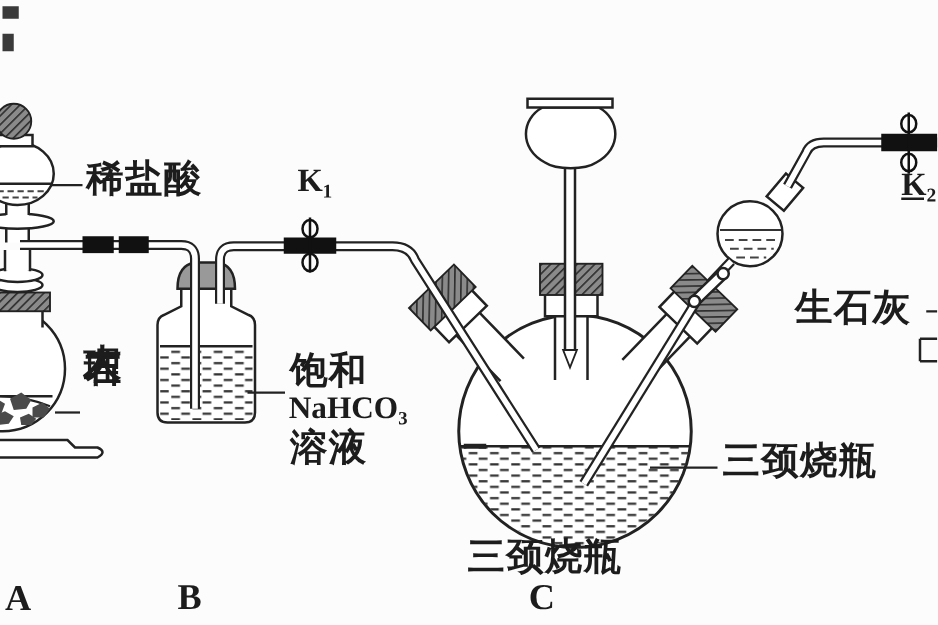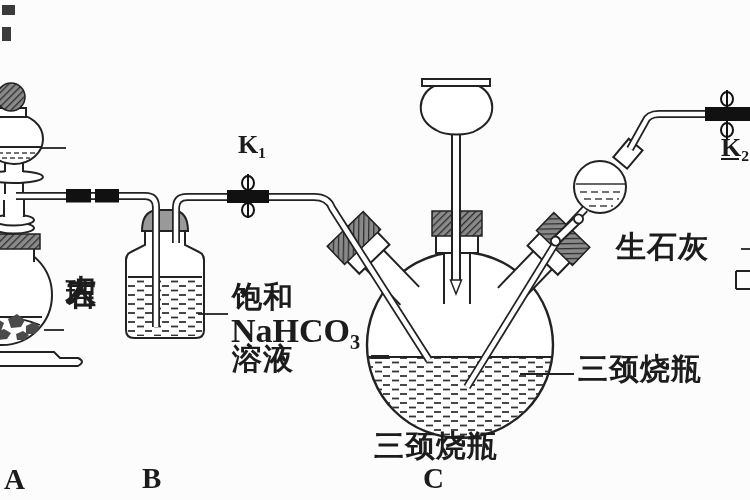--- a/index.html
+++ b/index.html
@@ -3,21 +3,21 @@
 <meta charset="utf-8">
 <style>
   html,body{margin:0;padding:0;background:#fff;}
   .stage{position:relative;width:750px;height:500px;background:#fcfcfc;overflow:hidden;
          font-family:"Liberation Serif","DejaVu Serif",serif;}
   .stage svg{position:absolute;left:0;top:0;}
   .lbl{position:absolute;color:#1c1c1c;white-space:nowrap;font-weight:600;line-height:1;}
   .cjk{font-size:30px;letter-spacing:1px;}
   .latin{font-size:29px;font-weight:700;}
   .kv{font-size:26px;font-weight:700;}
-  .chem{font-size:34px;font-weight:700;letter-spacing:0;}
+  .chem{font-size:25px;font-weight:700;letter-spacing:0;}
   .vert{writing-mode:vertical-rl;letter-spacing:4px;}
   .tube-o{fill:none;stroke:#222;stroke-width:8;}
   .tube-i{fill:none;stroke:#fff;stroke-width:4.5;}
   .stem-o{fill:none;stroke:#222;stroke-width:10;}
   .stem-i{fill:none;stroke:#fff;stroke-width:6;}
   .ln{stroke:#222;stroke-width:2;fill:none;}
   .ptr{stroke:#222;stroke-width:1.8;fill:none;}
   .glass{fill:#fff;stroke:#222;stroke-width:2;}
 </style>
 </head>
@@ -161,26 +161,27 @@
   <g>
     <path d="M40,148 H66" class="ptr"></path>
     <path d="M44,330 H64" class="ptr"></path>
     <path d="M198,314 H228" class="ptr"></path>
     <path d="M520,374 H574" class="ptr"></path>
     <path d="M741,249 H750" class="ptr"></path>
     <path d="M736,271 H750 M736,271 V289 M736,289 H750" class="ln"></path>
   </g>
 </svg>
 
+<div class="lbl cjk" style="left:69px;top:129px;">稀盐酸</div>
 <div class="lbl cjk vert" style="left:66px;top:250px;">大理石</div>
 <div class="lbl kv" style="left:238px;top:132px;">K₁</div>
 <div class="lbl cjk" style="left:232px;top:282px;">饱和</div>
 <div class="lbl chem" style="left:231px;top:314px;">NaHCO₃</div>
 <div class="lbl cjk" style="left:232px;top:344px;">溶液</div>
 <div class="lbl cjk" style="left:578px;top:354px;">三颈烧瓶</div>
 <div class="lbl cjk" style="left:374px;top:431px;">三颈烧瓶</div>
 <div class="lbl kv" style="left:721px;top:135px;text-decoration:underline;">K₂</div>
-<div class="lbl cjk" style="left:616px;top:232px;text-align:right;">生石灰</div>
+<div class="lbl cjk" style="left:636px;top:232px;text-align:right;">生石灰</div>
 <div class="lbl latin" style="left:4px;top:465px;">A</div>
 <div class="lbl latin" style="left:142px;top:464px;">B</div>
 <div class="lbl latin" style="left:423px;top:464px;">C</div>
 
 </div>
 
 </body></html>

